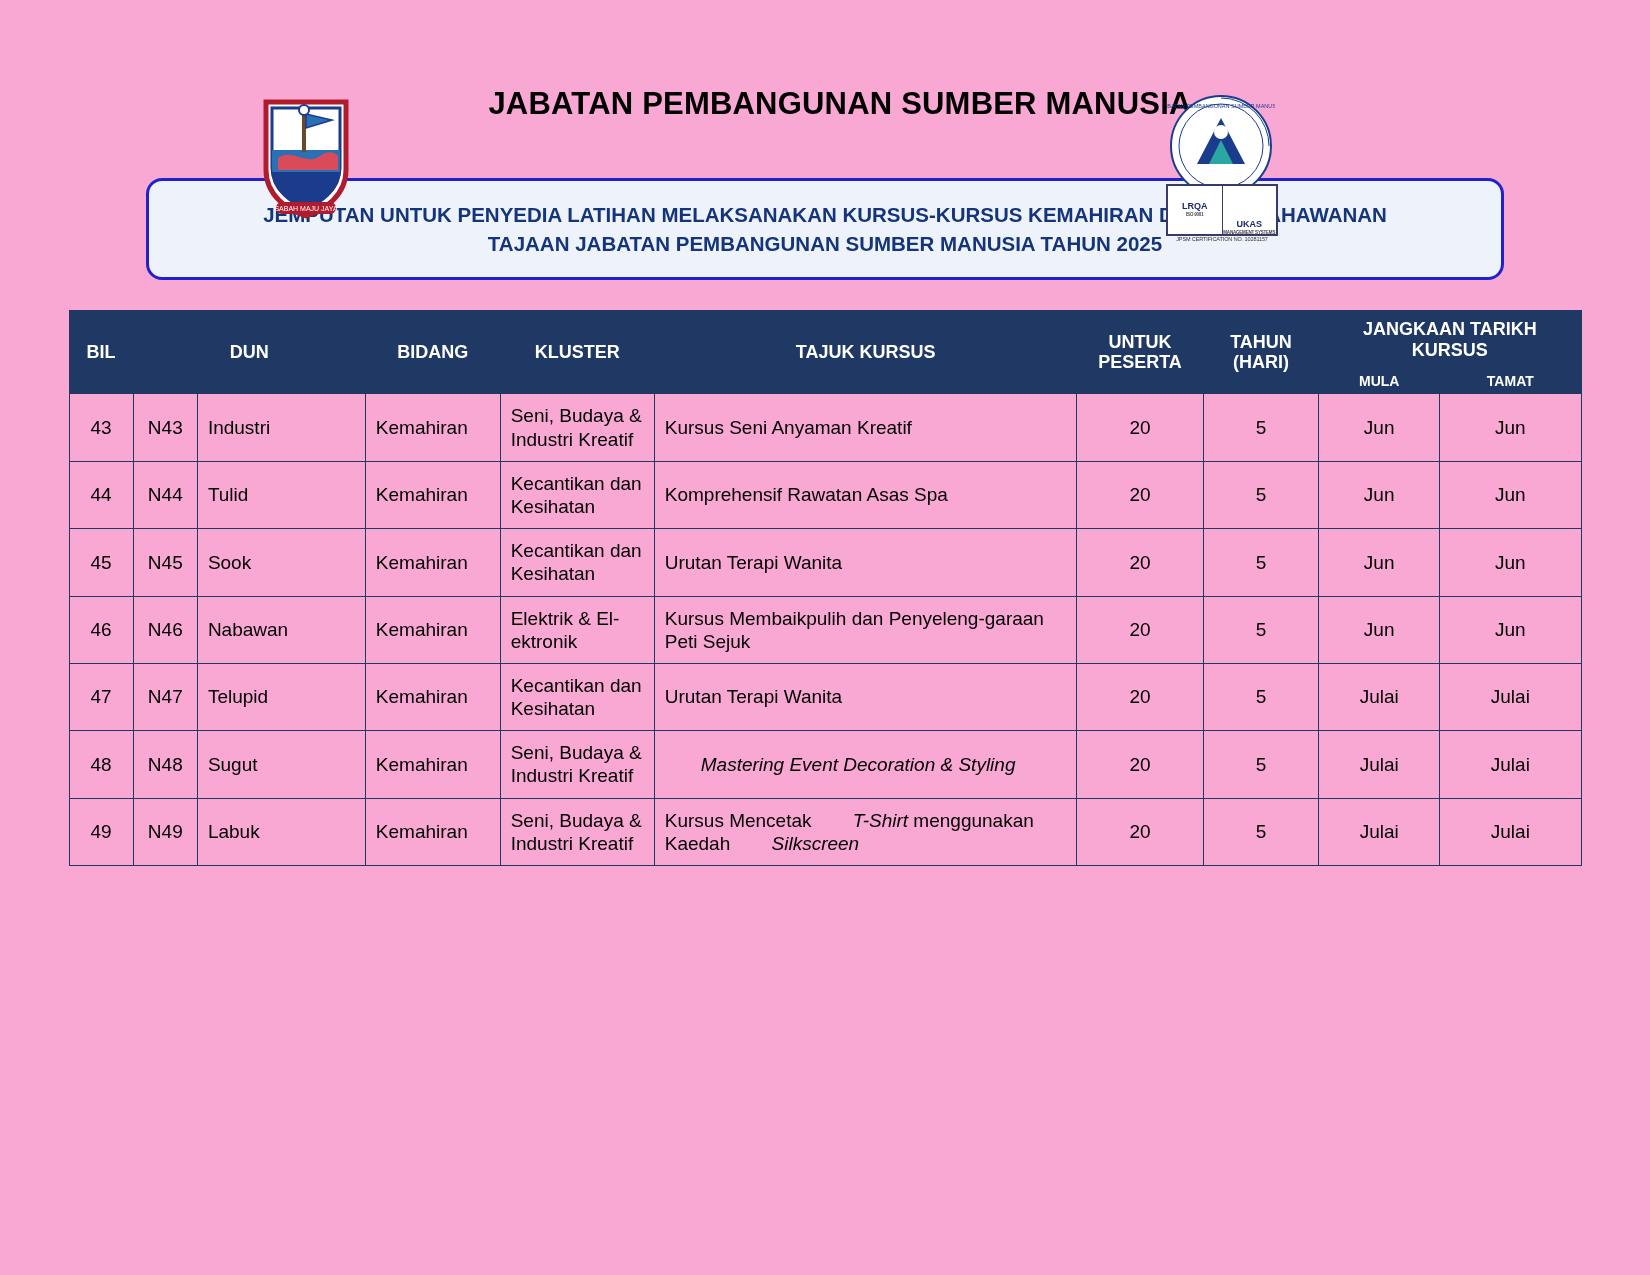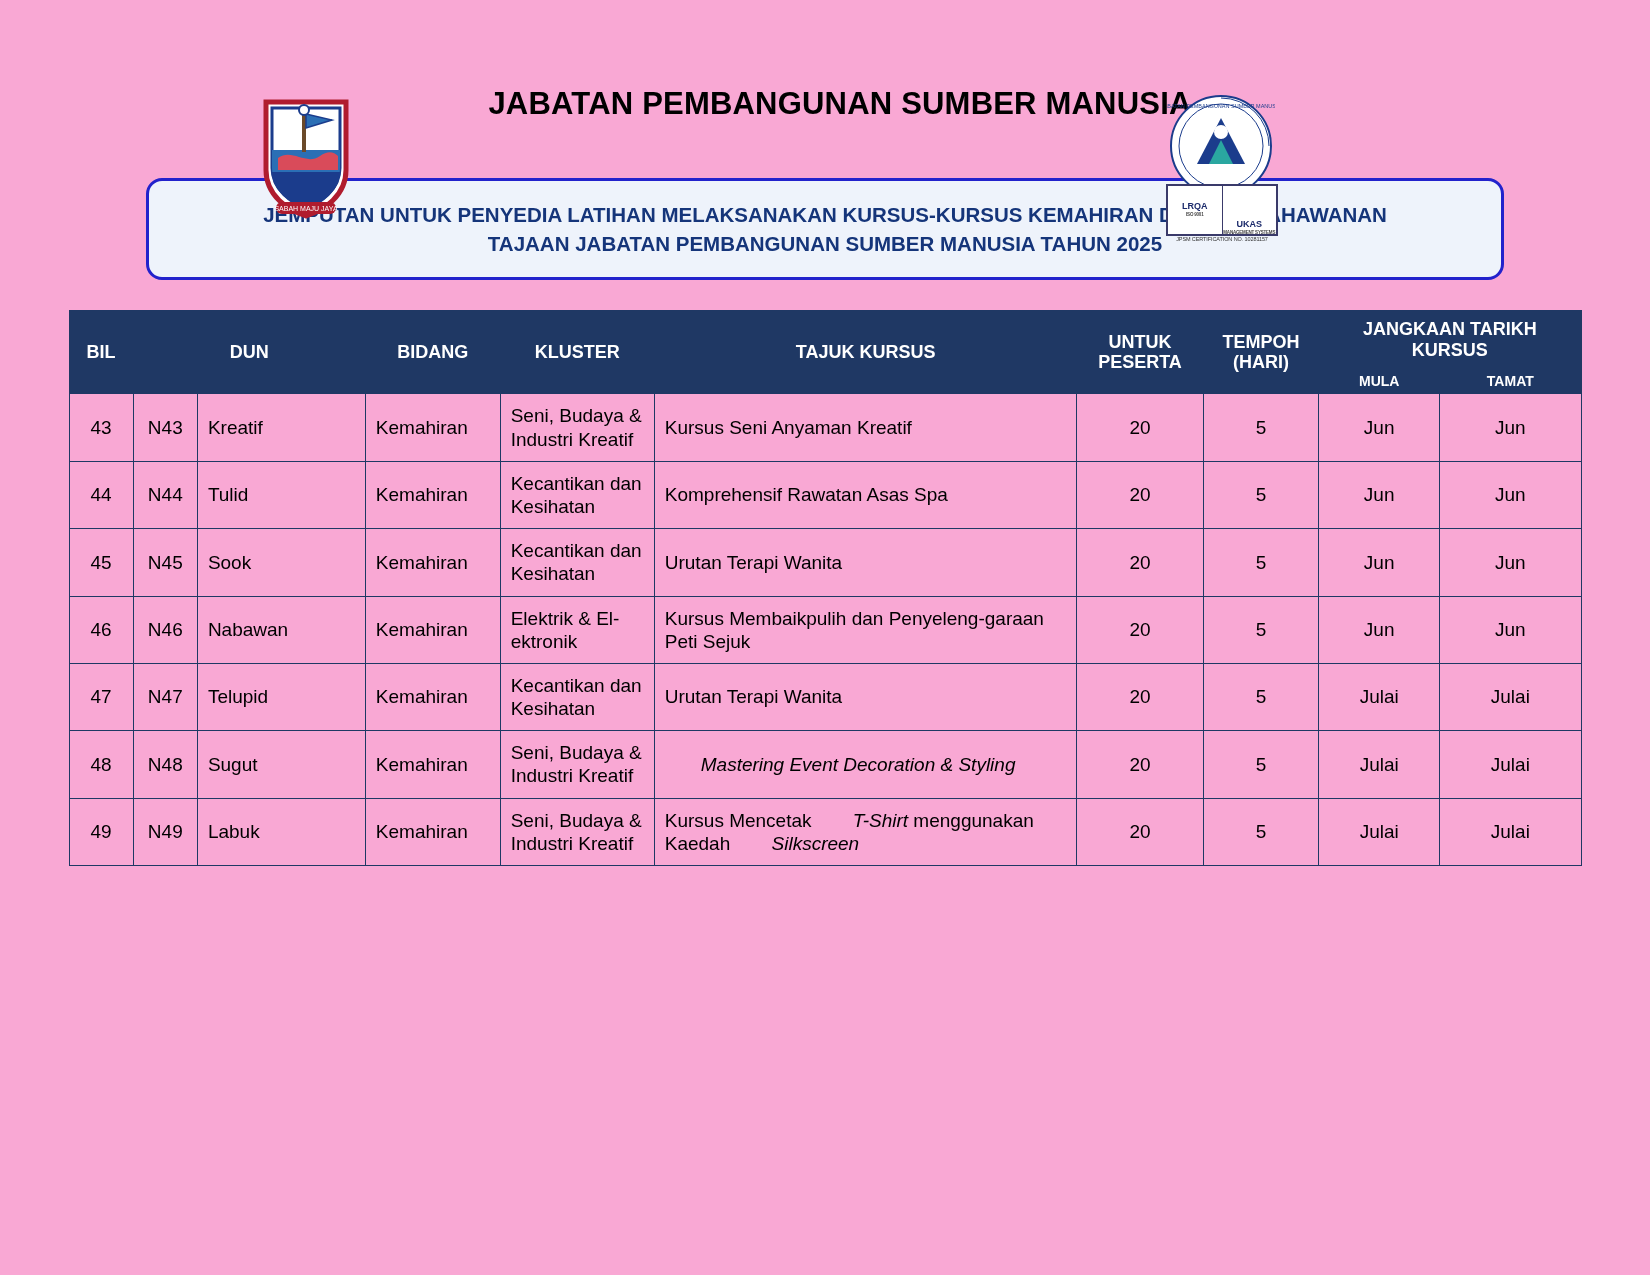--- a/index.html
+++ b/index.html
@@ -251,38 +251,38 @@
           <th rowspan="2">BIL</th>
           <th rowspan="2" colspan="2">DUN</th>
           <th rowspan="2">BIDANG</th>
           <th rowspan="2">KLUSTER</th>
           <th rowspan="2">TAJUK KURSUS</th>
           <th rowspan="2">
             <div>UNTUK</div>
             <div>PESERTA</div>
           </th>
           <th rowspan="2">
-            <div>TEMPOH</div>
+            <div>TAHUN</div>
             <div>(HARI)</div>
           </th>
           <th colspan="2">
             <div>JANGKAAN TARIKH</div>
             <div>KURSUS</div>
           </th>
         </tr>
         <tr>
           <th class="sub">MULA</th>
           <th class="sub">TAMAT</th>
         </tr>
       </thead>
       <tbody id="tbody">
           <tr>
             <td class="c">43</td>
             <td class="c">N43</td>
-            <td class="l">Kreatif</td>
+            <td class="l">Industri</td>
             <td class="l">Kemahiran</td>
             <td class="l">Seni, Budaya &amp; Industri Kreatif</td>
             <td class="l">Kursus Seni Anyaman Kreatif</td>
             <td class="c">20</td>
             <td class="c">5</td>
             <td class="c">Jun</td>
             <td class="c">Jun</td>
           </tr>
           <tr>
             <td class="c">44</td>

